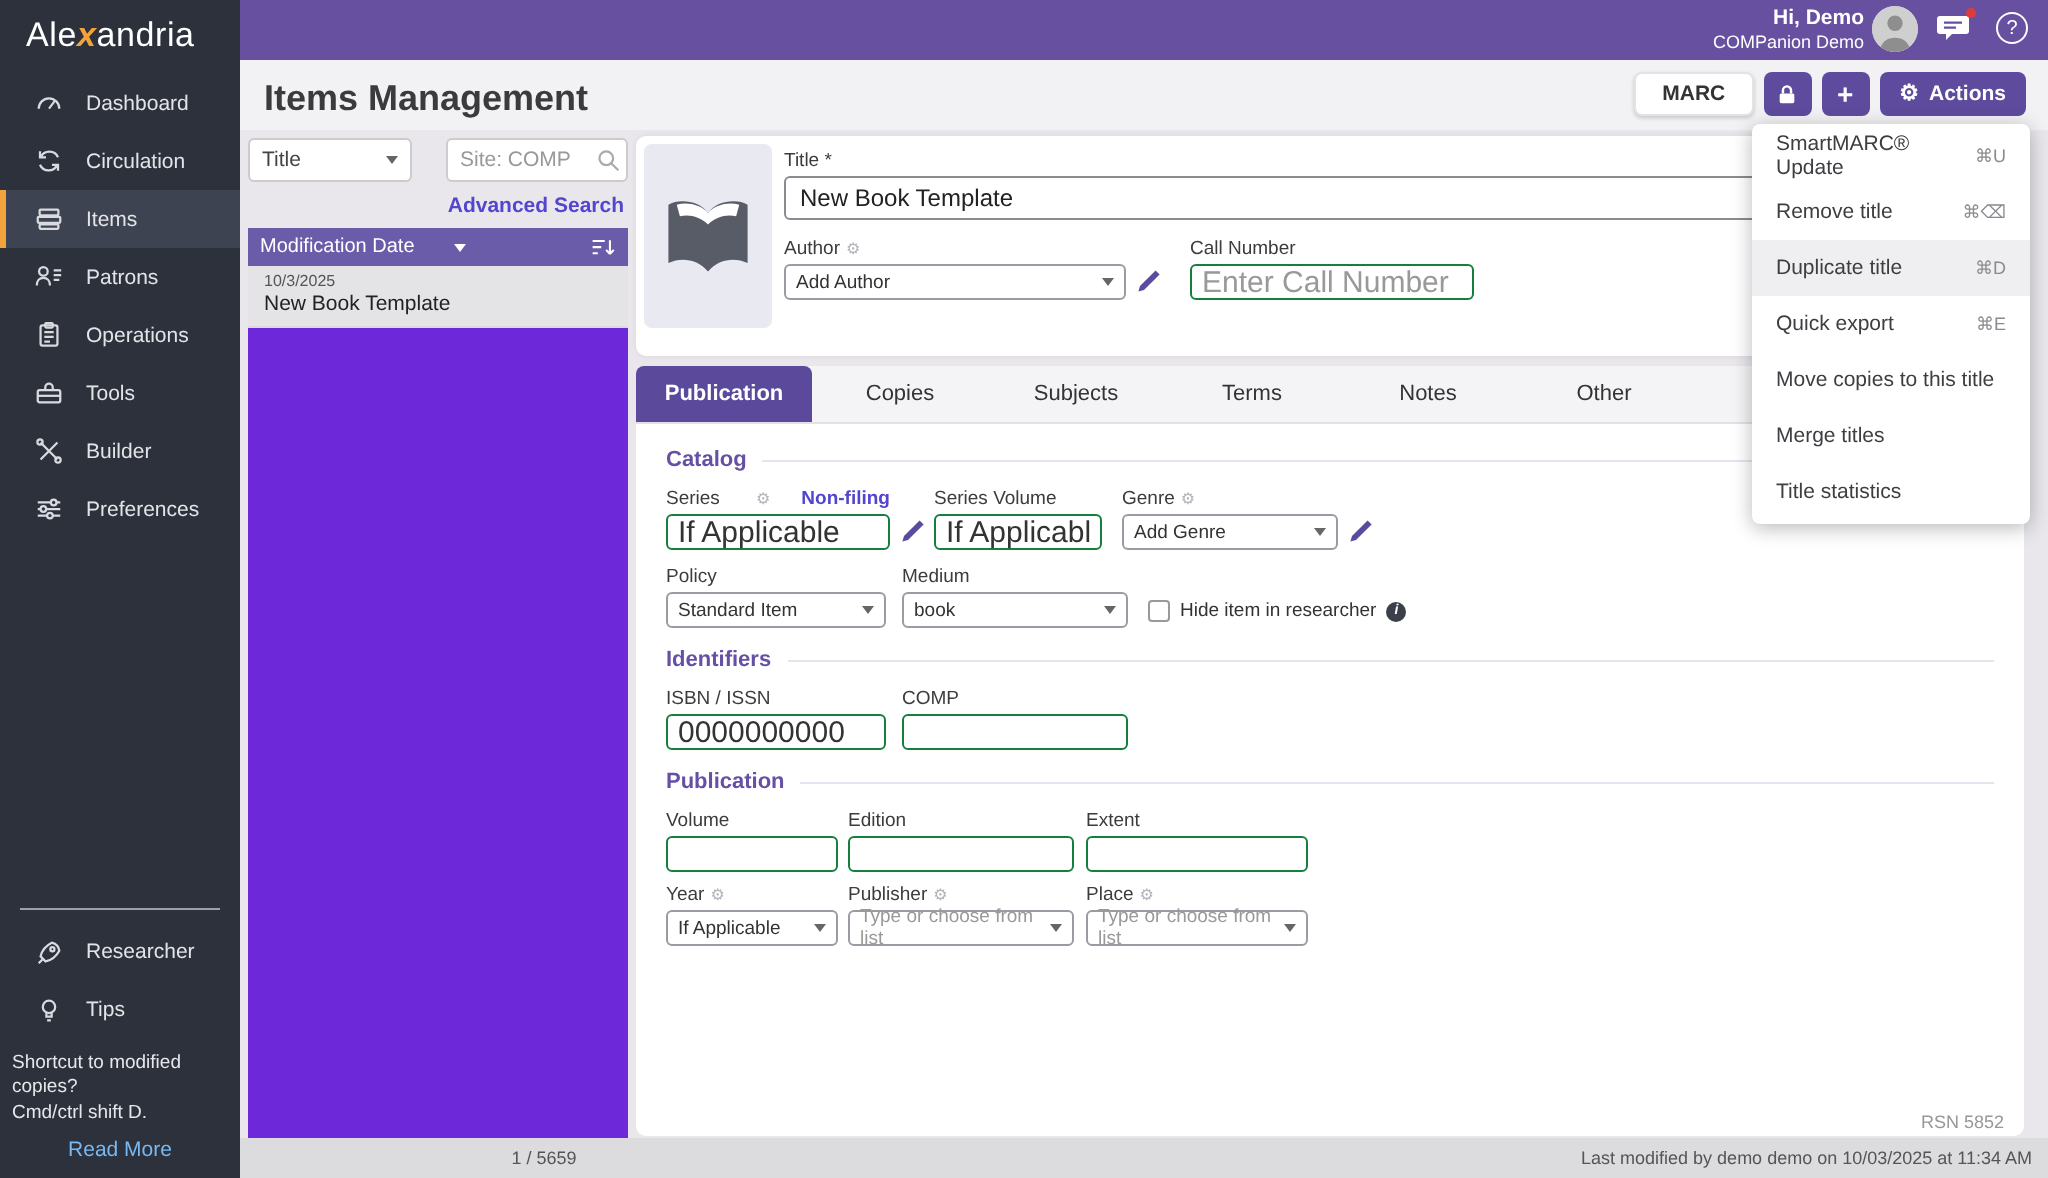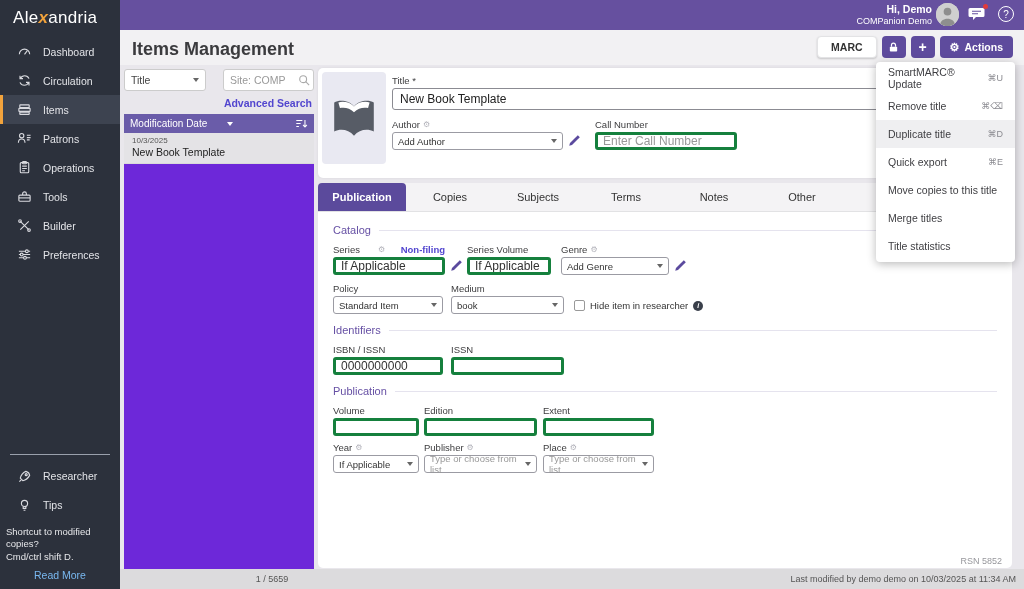--- a/index.html
+++ b/index.html
@@ -79,33 +79,33 @@
              border-radius:4px; display:flex; align-items:center; justify-content:center; cursor:pointer; }
   .c1-main { position:absolute; left:74px; top:7px; right:8px; }
   .f-label { font-size:9.5px; color:#3c3c3e; margin-bottom:2px; display:flex; align-items:center; gap:3px; }
   .gear-mini { font-size:8px; color:#b3b3bb; line-height:1; }
   .title-input { width:100%; height:22px; border:1px solid #8b8b92; border-radius:3px; font-size:12px;
                  color:#222; padding:0 7px; }
   .c1-row { display:flex; align-items:flex-end; margin-top:9px; }
   .sel { height:18px; border:1px solid #9b9ba3; border-radius:3px; background:#fff; font-size:9.5px;
          color:#333; display:flex; align-items:center; justify-content:space-between; padding:0 5px; cursor:pointer; }
   .sel .ph { color:#999; }
-  .inp { height:18px; border:3px solid #15803d; border-radius:3px; font-size:12px; color:#333; padding:0 5px; width:100%; }
+  .inp { height:18px; border:1px solid #15803d; border-radius:3px; font-size:15px; color:#333; padding:0 5px; width:100%; }
   .inp::placeholder, .site-input::placeholder { color:#999; }
   .blk { display:flex; flex-direction:column; }
   .pencil { width:14px; height:14px; margin:0 0 2px 4px; cursor:pointer; flex:none; }
 
   
   .card2 { position:absolute; left:318px; top:183px; width:694px; height:385px; background:#fff; border-radius:5px; }
   .tabs { height:29px; background:#f4f3f5; border-bottom:1px solid #e2e2e4; display:flex; border-radius:5px 5px 0 0; }
   .tab { width:88px; display:flex; align-items:center; justify-content:center; font-size:11px; color:#333; cursor:pointer; }
   .tab.active { background:#5b4a9c; color:#fff; border-radius:4px 4px 0 0; font-weight:bold; }
   .formbody { padding:12px 15px 0 15px; }
   .sec-head { display:flex; align-items:center; gap:8px; margin:0 0 8px 0; }
-  .sec-title { font-size:11px; font-weight:normal; color:#6650a4; }
+  .sec-title { font-size:11px; font-weight:bold; color:#6650a4; }
   .sec-line { flex:1; height:1px; background:#e5e3ee; }
   .frow { display:flex; align-items:flex-end; margin-bottom:8px; }
   .lbl-split { justify-content:space-between; }
   .mini-link { font-size:9.5px; color:#5246cf; font-weight:bold; cursor:pointer; }
   .cbgroup { display:flex; align-items:center; gap:5px; margin:0 0 3px 10px; }
   .cb { width:11px; height:11px; border:1px solid #999; border-radius:2px; background:#fff; cursor:pointer; flex:none; }
   .cb-label { font-size:9.5px; color:#333; }
   .infodot { width:10px; height:10px; border-radius:50%; background:#3a3f4a; color:#fff; font-size:7px;
              font-weight:bold; display:flex; align-items:center; justify-content:center; font-style:italic; }
   .rsn { position:absolute; right:10px; bottom:2px; font-size:9px; color:#97979c; }
@@ -409,21 +409,21 @@
         <span class="sec-title">Identifiers</span>
         <span class="sec-line"></span>
       </div>
 
       <div class="frow" style="margin-bottom:10px;">
         <div class="blk w110 mr8">
           <div class="f-label">ISBN / ISSN</div>
           <input class="inp" value="0000000000" style="">
         </div>
         <div class="blk w113">
-          <div class="f-label">ISSN</div>
+          <div class="f-label">COMP</div>
           <input class="inp" style="">
         </div>
       </div>
 
       <div class="sec-head">
         <span class="sec-title">Publication</span>
         <span class="sec-line"></span>
       </div>
 
       <div class="frow" style="margin-bottom:6px;">

